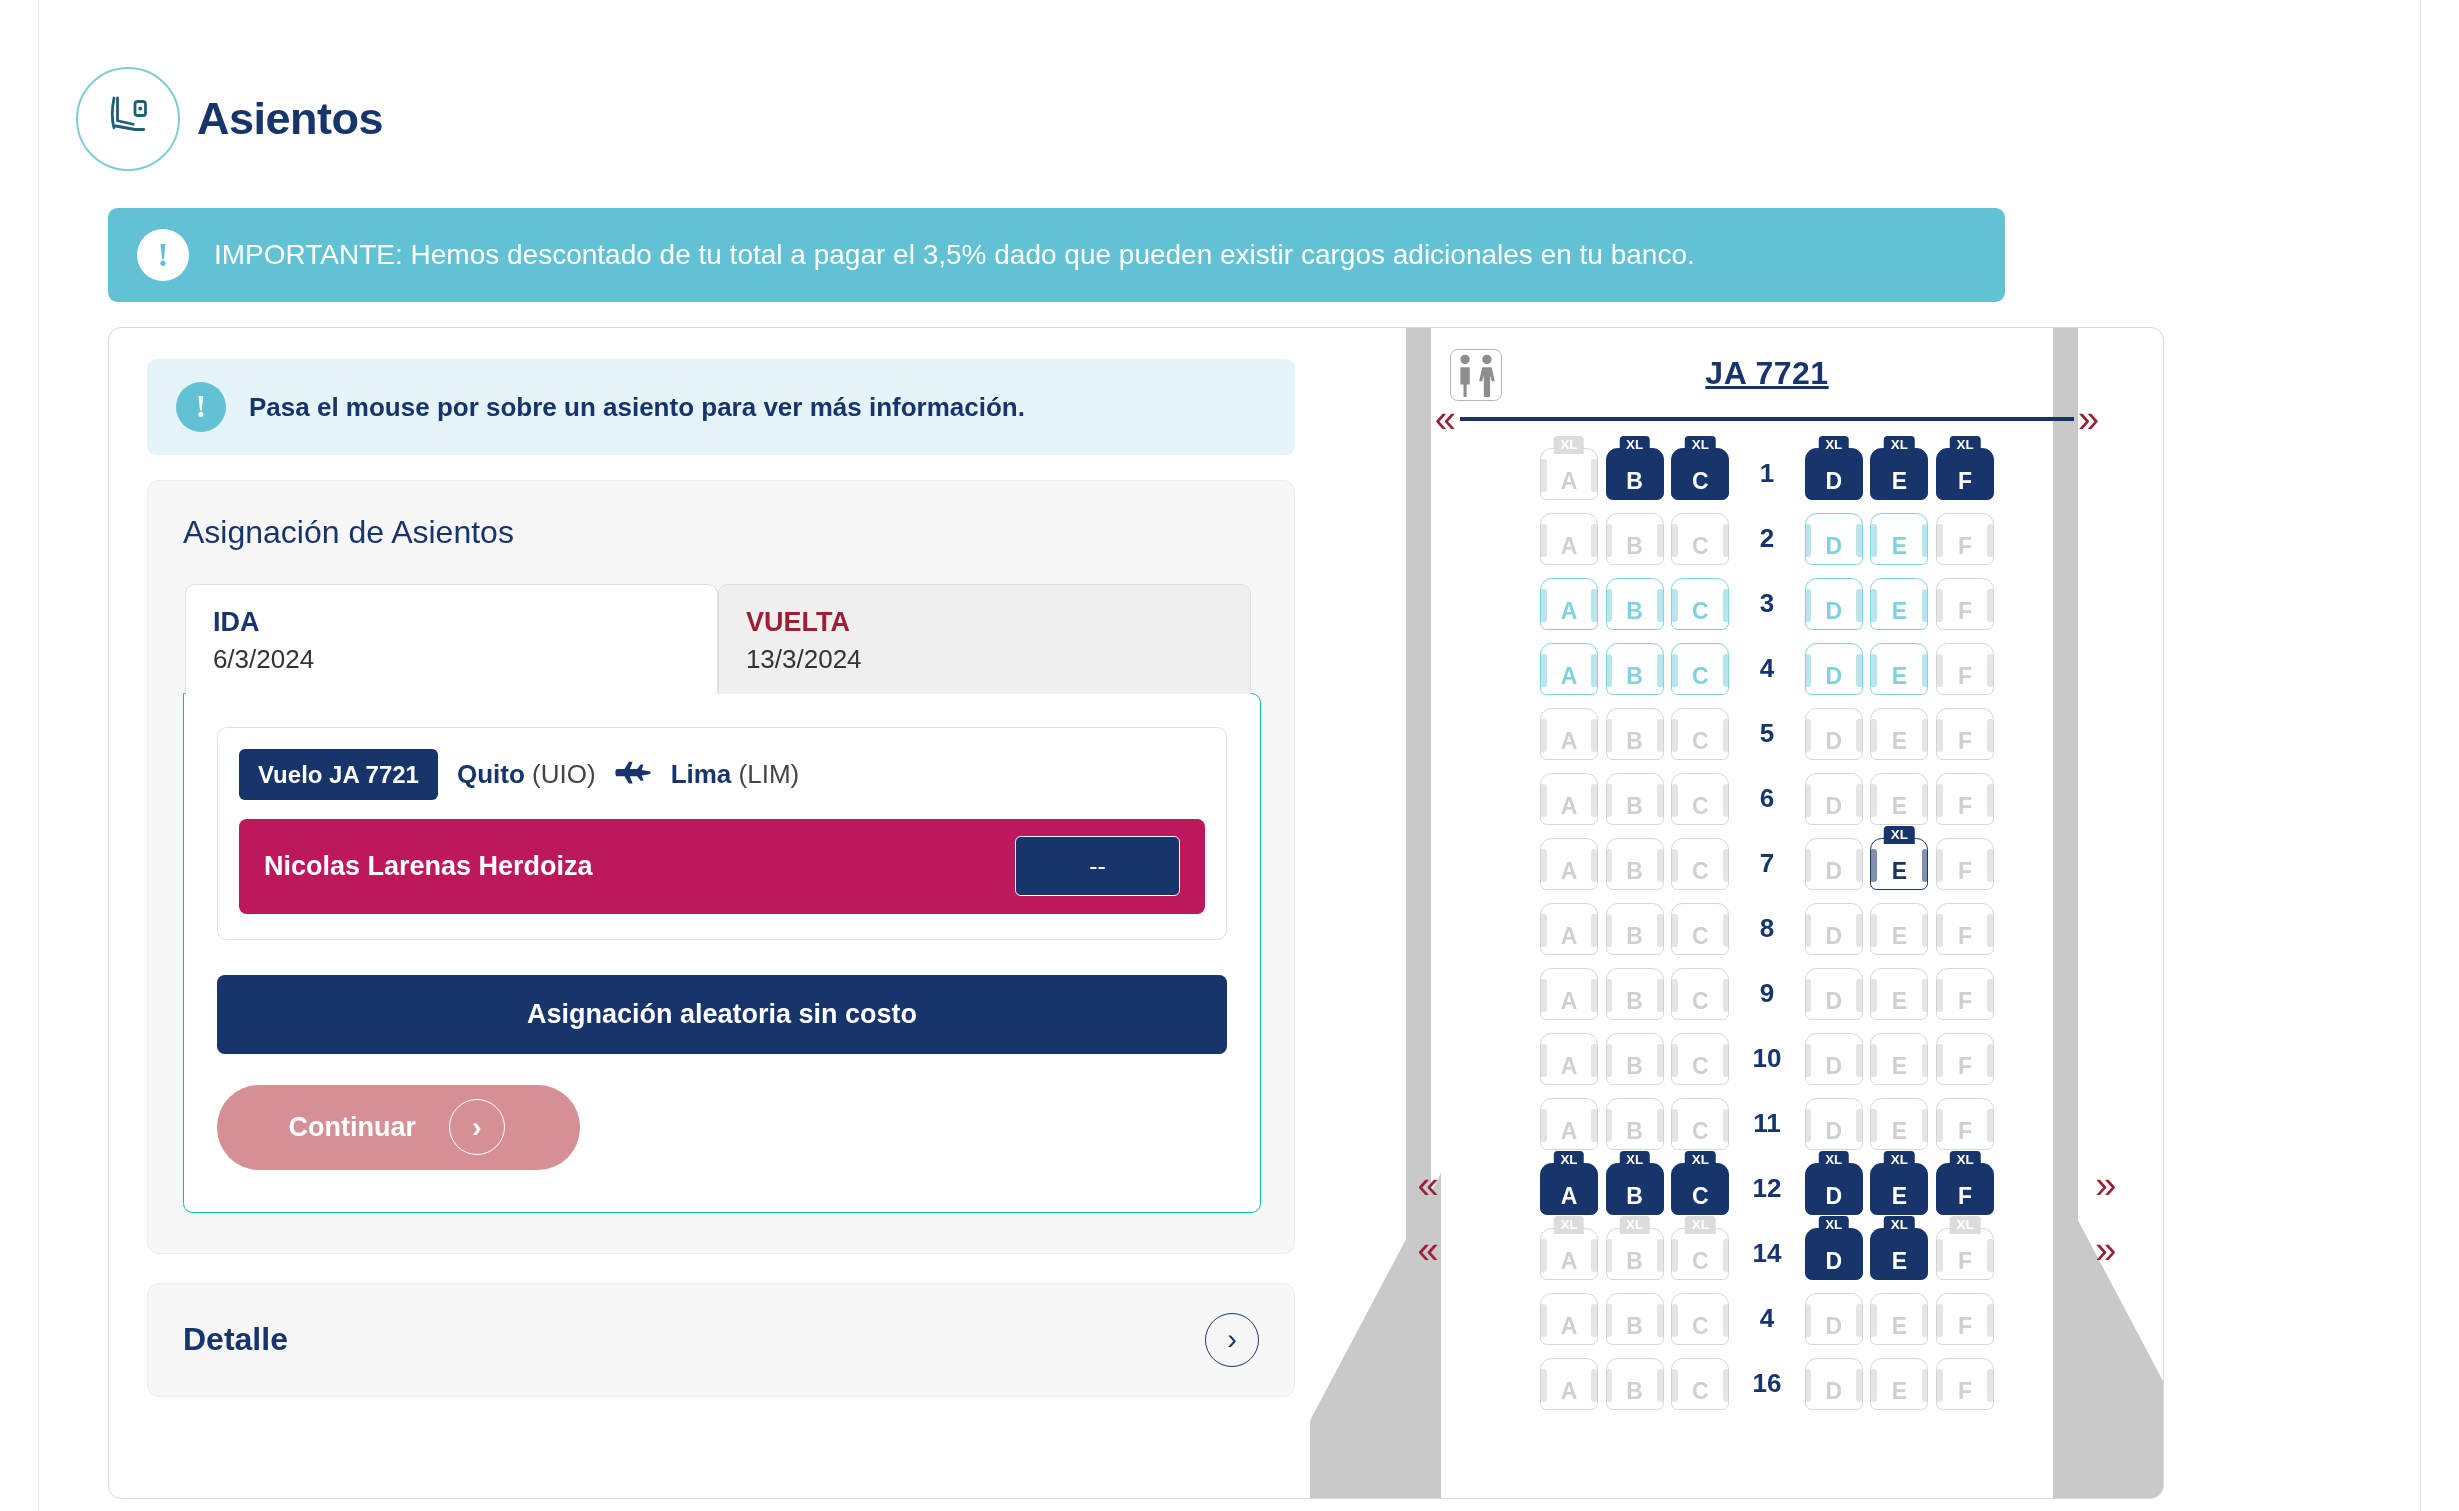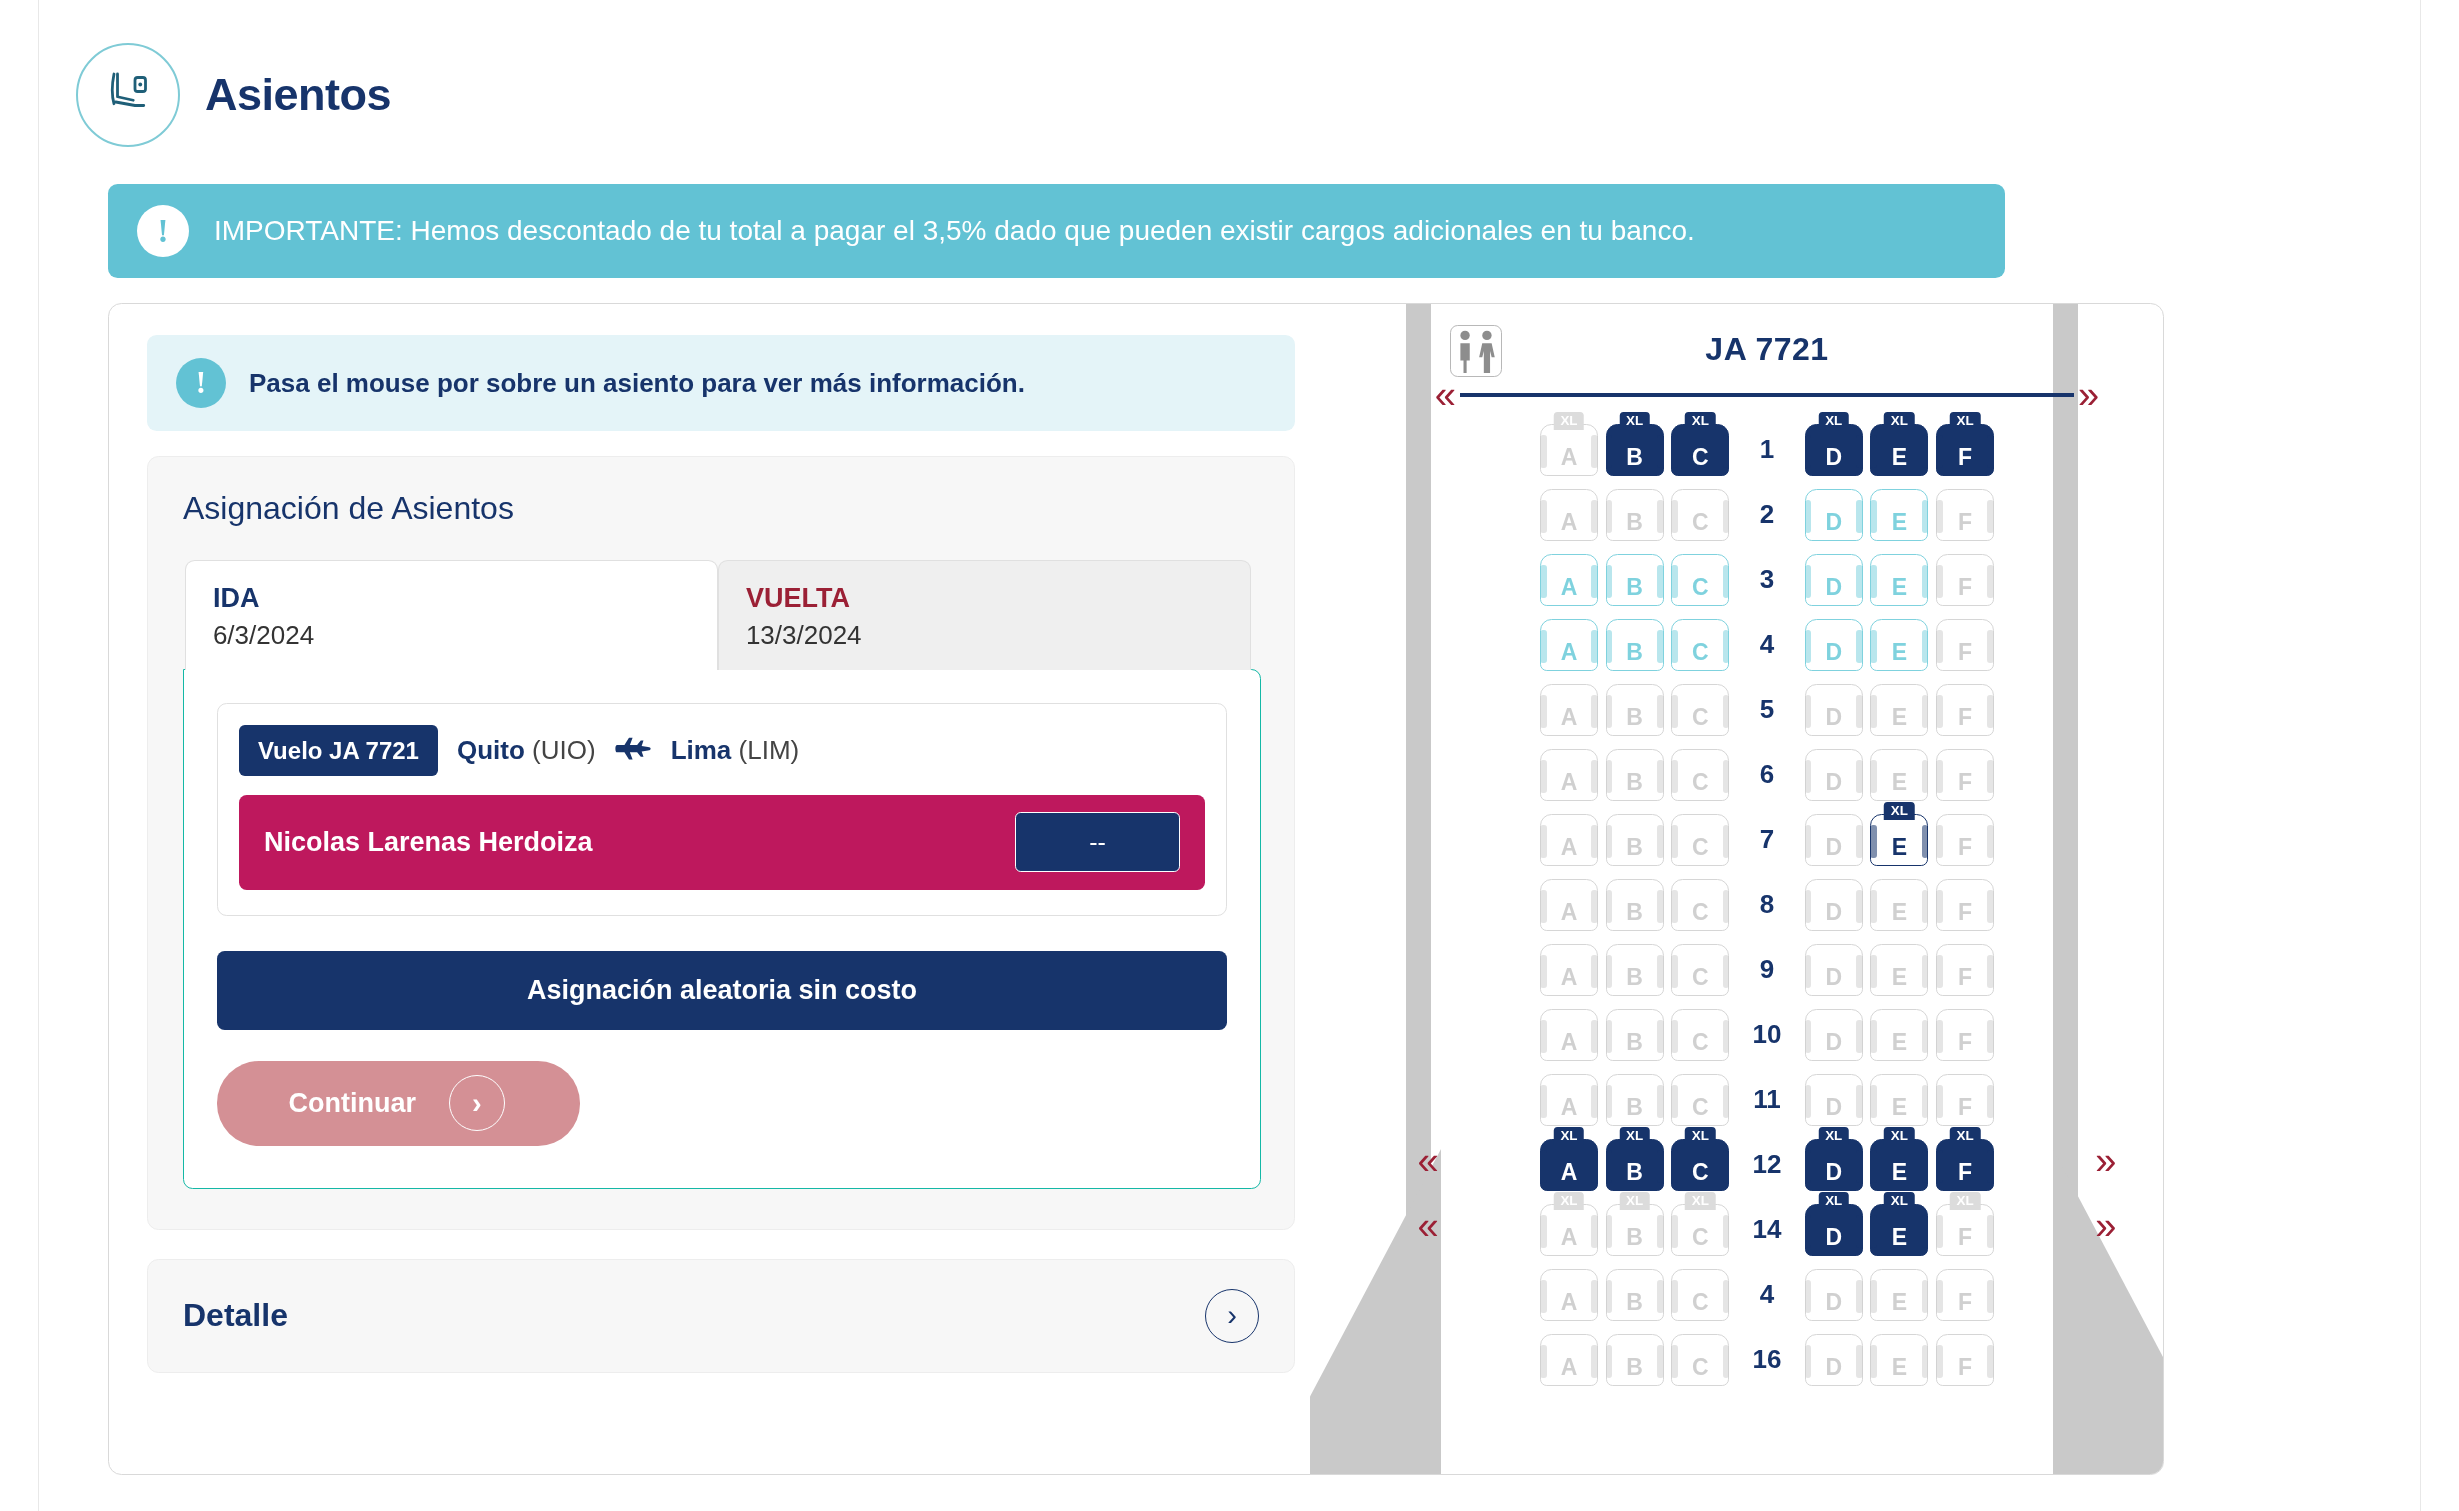--- a/index.html
+++ b/index.html
@@ -19,22 +19,22 @@
     width: 2383px; height: 1511px;
     background: #ffffff;
     border-left: 1px solid #e8e8e8;
     border-right: 1px solid #e8e8e8;
   }
 
   
   .header {
     display: flex;
     align-items: center;
-    gap: 25px;
-    padding: 43px 0 0 37px;
+    gap: 17px;
+    padding: 67px 0 0 37px;
   }
   .seat-logo {
     width: 104px; height: 104px;
     border: 2.9px solid #7fcbd6;
     border-radius: 50%;
     display: flex; align-items: center; justify-content: center;
     flex: none;
   }
   .seat-logo svg { width: 56px; height: 56px; }
   .page-title {
@@ -321,20 +321,21 @@
     left: 121px; top: 0;
     width: 672px;
   }
   .flight-num {
     text-align: center;
     padding-top: 27px;
     font-size: 32px;
     font-weight: bold;
     color: #17346b;
     letter-spacing: 0.5px;
+    text-decoration: underline;
   }
   .lav-icon {
     position: absolute;
     left: 19px; top: 21px;
     width: 52px; height: 52px;
     border: 1.9px solid #b8b8b8;
     border-radius: 7.7px;
     display: flex; align-items: center; justify-content: center;
     color: #8d8d8d;
   }

